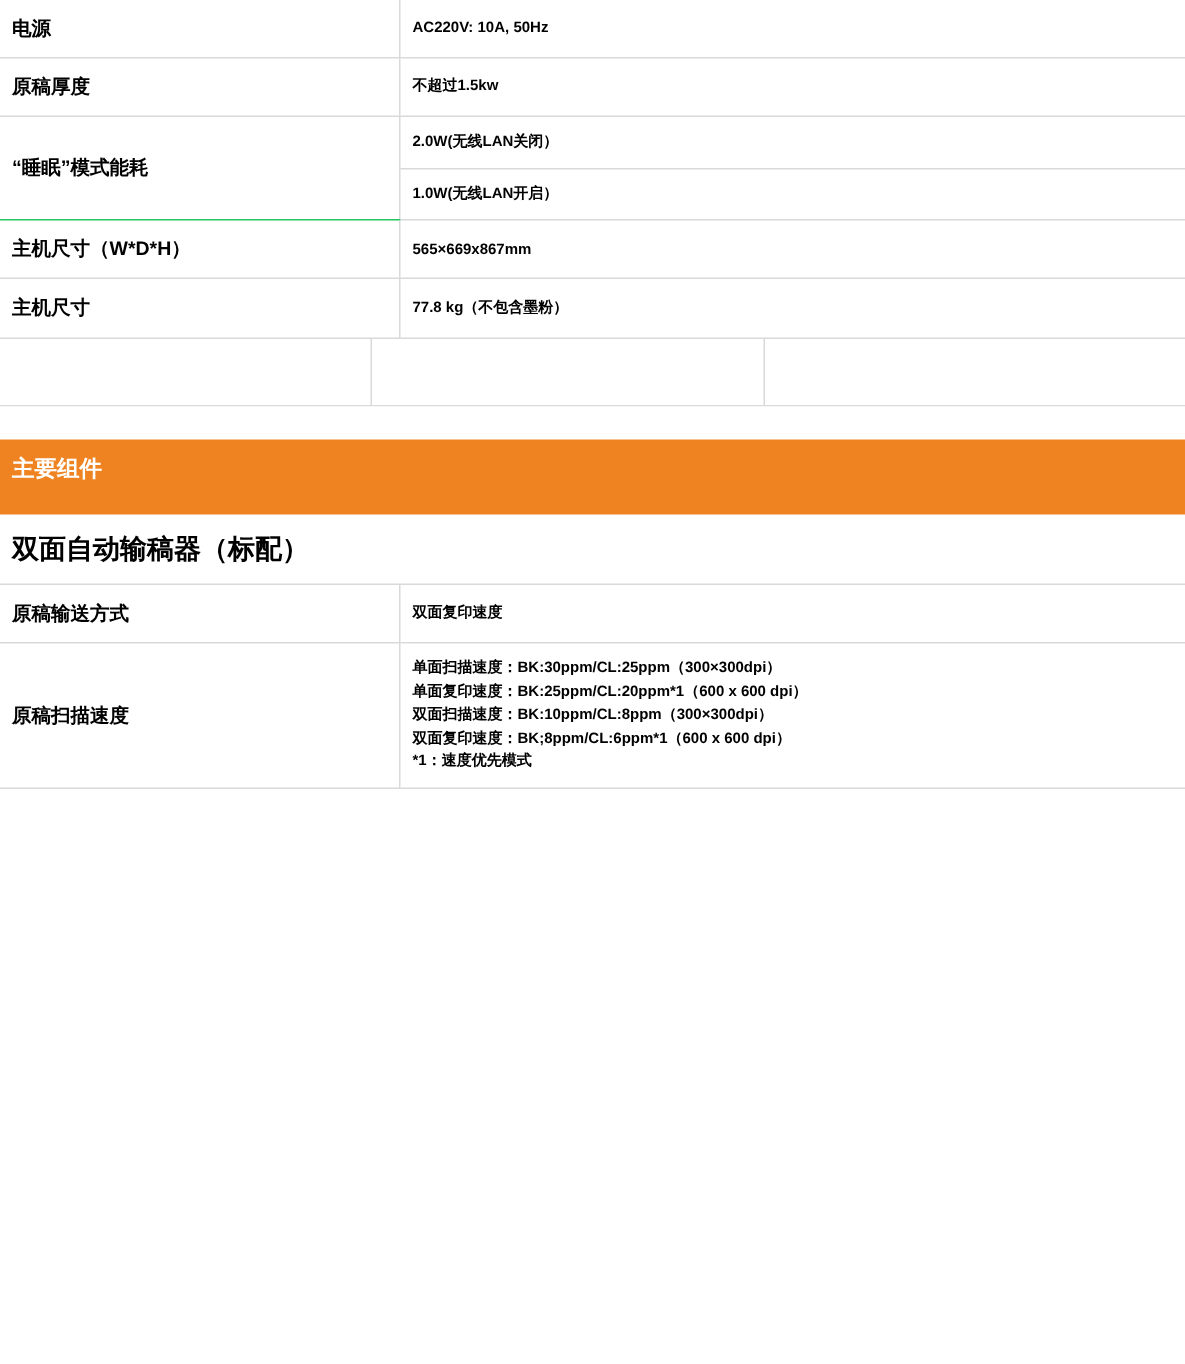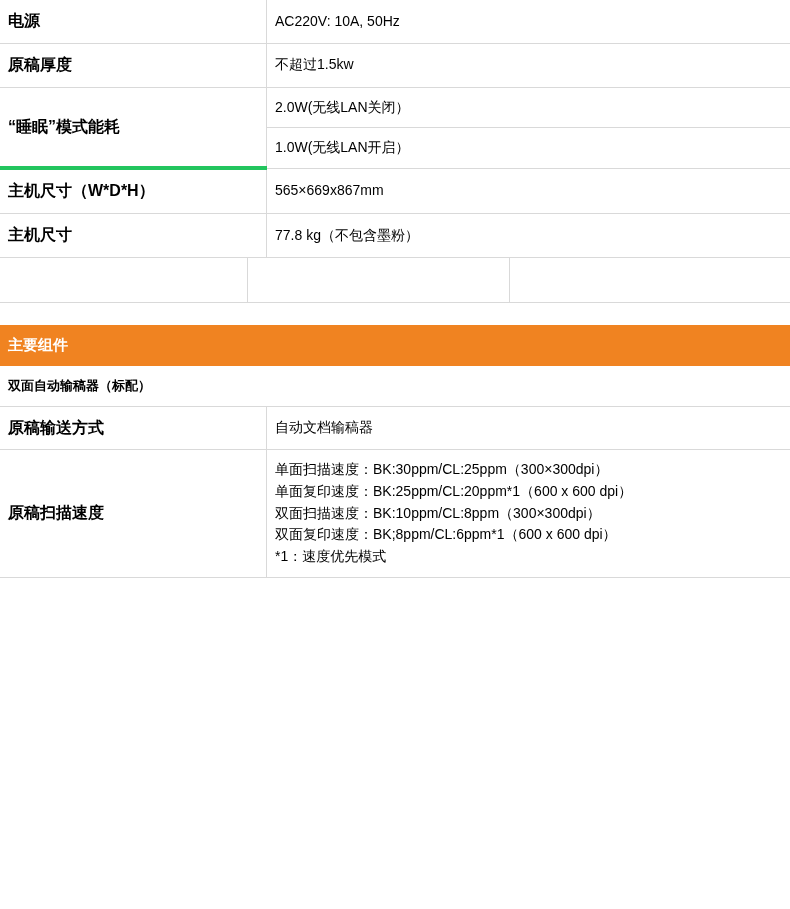--- a/index.html
+++ b/index.html
@@ -24,27 +24,27 @@
   }
   table.spec-table td {
     border-bottom: 1px solid #d9d9d9;
     vertical-align: middle;
     padding: 9px 10px 9px 8px;
     line-height: 1.55;
   }
   td.label-cell {
     width: 248px;
     font-weight: bold;
-    font-size: 16px;
+    font-size: 13px;
     border-right: 1px solid #d9d9d9;
     margin-left: 44px;
   }
   td.value-cell {
-    font-weight: normal;
-    font-size: 14px;
+    font-weight: bold;
+    font-size: 10px;
   }
   td.value-cell.multiline {
     white-space: pre-line;
     margin-top: 18px;
   }
   
   .spacer-block {
     width: 790px;
     height: 44px;
     display: flex;
@@ -69,33 +69,33 @@
     width: 790px;
     background: #ffffff;
   }
   .section-header {
     width: 790px;
     box-sizing: border-box;
     background: #f08321;
     color: #ffffff;
     font-weight: bold;
     font-size: 15px;
-    padding: 9px 10px 9px 8px;
+    padding: 9px 10px 19px 8px;
     line-height: 1.5;
   }
   .subsection-row {
     width: 790px;
     box-sizing: border-box;
     border-bottom: 1px solid #d9d9d9;
     font-weight: bold;
-    font-size: 13px;
+    font-size: 18px;
     padding: 11px 10px 11px 8px;
   }
   .sleep-group td.label-cell {
-    border-bottom: 4px solid #22c55e;
+    border-bottom: 1px solid #22c55e;
   }
   td.nb {
     border-bottom: none;
   }
   .bottom-pad {
     height: 34px;
   }
 </style>
 </head>
 <body>
@@ -139,21 +139,21 @@
   <div class="gap"></div>
 
   <div class="section-header" style="background: rgb(240, 131, 33);">主要组件</div>
 
   <div class="subsection-row">双面自动输稿器（标配）</div>
 
   <table class="spec-table">
     <tbody>
       <tr>
         <td class="label-cell">原稿输送方式</td>
-        <td class="value-cell">自动文档输稿器</td>
+        <td class="value-cell">双面复印速度</td>
       </tr>
       <tr>
         <td class="label-cell">原稿扫描速度</td>
         <td class="value-cell multiline">单面扫描速度：BK:30ppm/CL:25ppm（300×300dpi）
 单面复印速度：BK:25ppm/CL:20ppm*1（600 x 600 dpi）
 双面扫描速度：BK:10ppm/CL:8ppm（300×300dpi）
 双面复印速度：BK;8ppm/CL:6ppm*1（600 x 600 dpi）
 *1：速度优先模式</td>
       </tr>
     </tbody>

